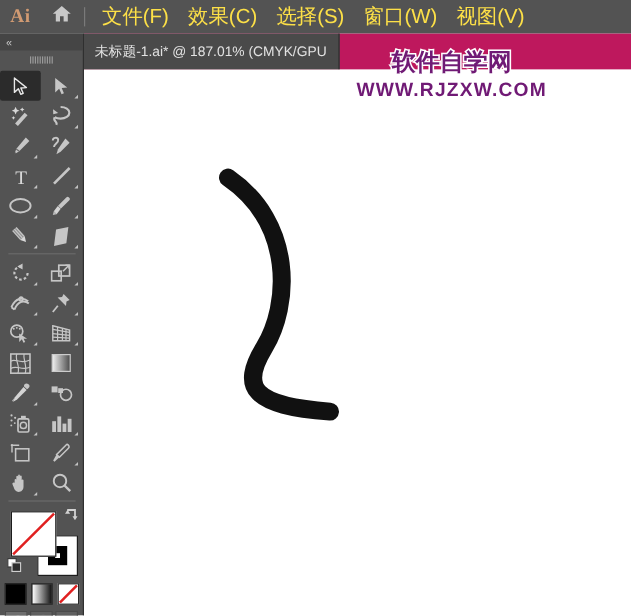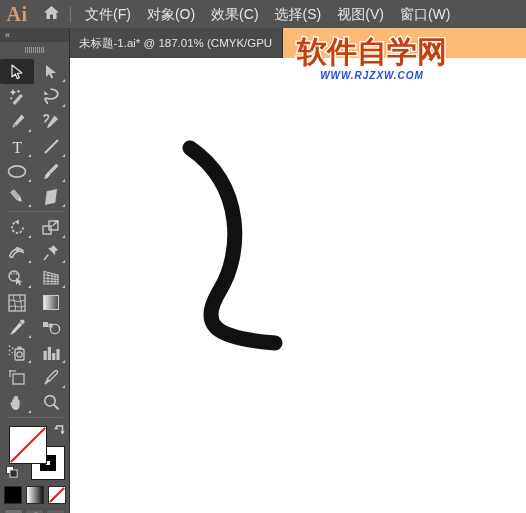--- a/index.html
+++ b/index.html
@@ -12,37 +12,37 @@
   #app{position:relative;width:526px;height:513px;}
 
   
   .menubar{
     position:absolute;left:0;top:0;width:526px;height:28px;
     background:#535353;
     display:flex;align-items:center;
   }
   .ai-logo{
     width:34px;height:28px;display:flex;align-items:center;justify-content:center;
-    color:#d19a72;font-size:20px;font-weight:bold;letter-spacing:.5px;
+    color:#d19a72;font-size:16px;font-weight:bold;letter-spacing:.5px;
     font-family:"Liberation Serif","DejaVu Serif",serif;
   }
   .home-btn{
     width:34px;height:28px;display:flex;align-items:center;justify-content:center;
   }
   .sep-v{width:1px;height:16px;background:#7a7a7a;margin:0 6px 0 2px;}
   .menu-items{display:flex;align-items:center;}
   .menu-item{
-    color:#e5e5e5;font-size:14px;padding:0 8px;line-height:28px;
+    color:#fde047;font-size:17px;padding:0 8px;line-height:28px;
     white-space:nowrap;cursor:default;
   }
 
   
   .tabbar{
     position:absolute;left:70px;top:28px;width:456px;height:30px;
-    background:#fdba74;
+    background:#be185d;
   }
   .doc-tab{
     position:absolute;left:0;top:0;height:30px;
     background:#4a4a4a;
     display:flex;align-items:center;
     padding:0 10px 0 9px;
     box-sizing:border-box;
     border-right:1px solid #2e2e2e;
   }
   .doc-tab-label{
@@ -146,32 +146,31 @@
     box-sizing:border-box;display:flex;align-items:center;justify-content:center;
   }
   .dm-btn.sel{background:#6e6e6e;}
 
   
   .watermark{
     position:absolute;left:297px;top:36px;z-index:40;pointer-events:none;
     text-align:center;
   }
   .wm-cn{
-    font-size:30px;font-weight:bold;color:#c2410c;
+    font-size:20px;font-weight:bold;color:#701a75;
     font-family:Liberation Serif, serif;
     letter-spacing:0px;line-height:32px;
     -webkit-text-stroke:2.5px #ffffff;
     paint-order:stroke fill;
   }
   .wm-en{
-    font-size:10px;font-weight:bold;color:#1d4ed8;letter-spacing:1px;
+    font-size:16px;font-weight:bold;color:#701a75;letter-spacing:1px;
     line-height:13px;margin-top:1px;
     -webkit-text-stroke:2px #ffffff;
     paint-order:stroke fill;
-    font-style:italic;
   }
 </style>
 </head>
 <body>
 
 <div id="app">
 
   <div class="menubar">
     <div class="ai-logo">
       <span>Ai</span>
@@ -179,25 +178,24 @@
     <div class="home-btn">
       <span>
         <svg width="17" height="15" viewBox="0 0 17 15">
           <path d="M8.5 1 L16 7.5 L13.5 7.5 L13.5 14 L10 14 L10 9.5 L7 9.5 L7 14 L3.5 14 L3.5 7.5 L1 7.5 Z" fill="#c9c9c9"></path>
         </svg>
       </span>
     </div>
     <div class="sep-v"></div>
     <div class="menu-items">
       <div class="menu-item">文件(F)</div>
-      <div class="menu-item">对象(O)</div>
       <div class="menu-item">效果(C)</div>
       <div class="menu-item">选择(S)</div>
+      <div class="menu-item">窗口(W)</div>
       <div class="menu-item">视图(V)</div>
-      <div class="menu-item">窗口(W)</div>
     </div>
   </div>
 
   <div class="tabbar">
     <div class="doc-tab">
       <span class="doc-tab-label">未标题-1.ai* @ 187.01% (CMYK/GPU</span>
     </div>
   </div>
 
   <div class="canvas">

